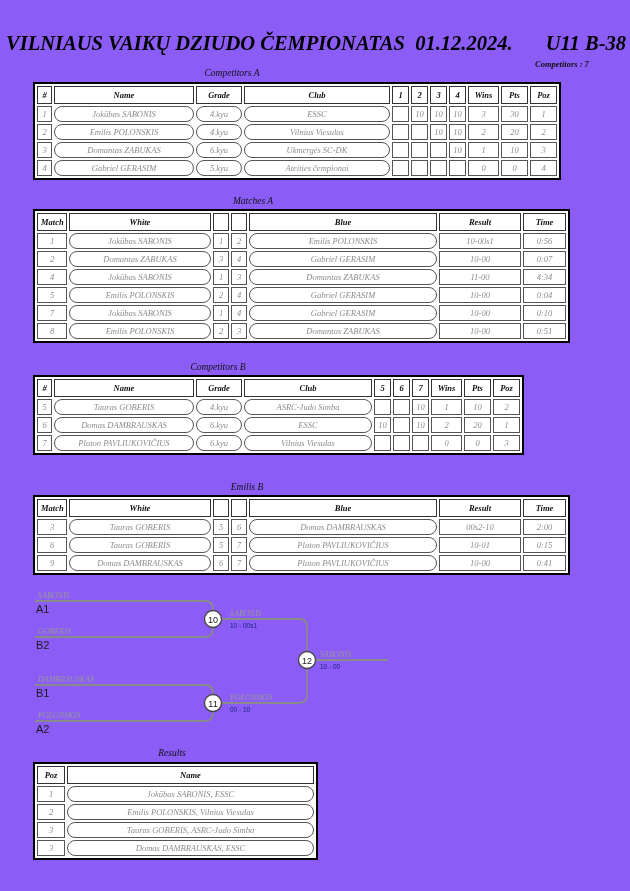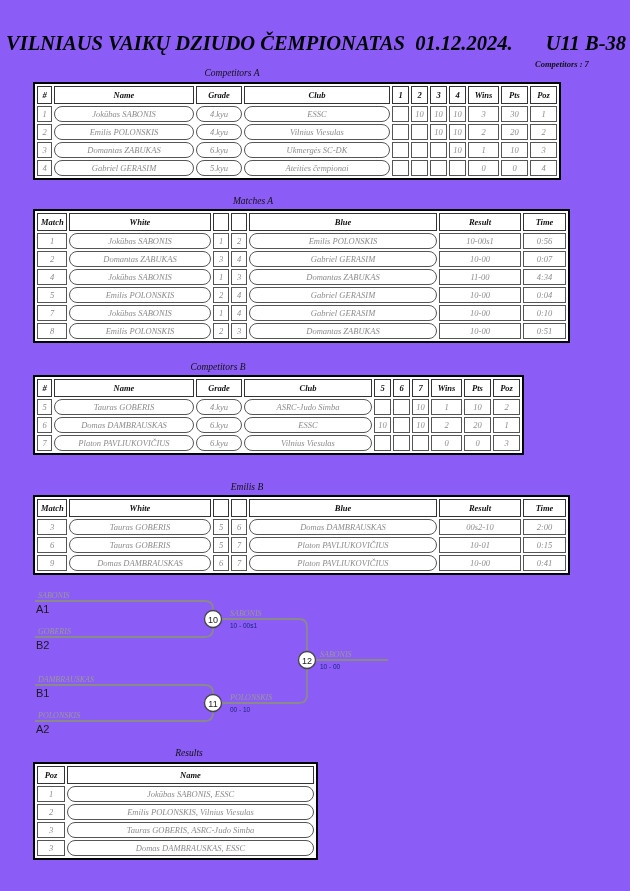--- a/index.html
+++ b/index.html
@@ -341,21 +341,21 @@
     <circle class="bcirc" cx="213" cy="128" r="8.5"></circle>
     <text class="node-num" x="213" y="131.5">11</text>
     <text class="bracket-name" x="230" y="125">POLONSKIS</text>
     <text class="bracket-result" x="230" y="137">00 - 10</text>
     <circle class="bcirc" cx="307" cy="85" r="8.5"></circle>
     <text class="node-num" x="307" y="88.5">12</text>
     <text class="bracket-name" x="320" y="82">SABONIS</text>
     <text class="bracket-result" x="320" y="94">10 - 00</text>
   </svg>
 
-  <div class="abs sec-h" style="left:172px;top:748px;margin-left:17px;">Results</div>
+  <div class="abs sec-h" style="left:172px;top:748px;">Results</div>
   <table class="sheet-table" style="left:33px;top:762px;width:285px;">
     <colgroup>
         <col style="width:28px">
         <col>
       </colgroup>
     <tbody>
         <tr>
       <th>Poz</th>
       <th>Name</th>
     </tr>

